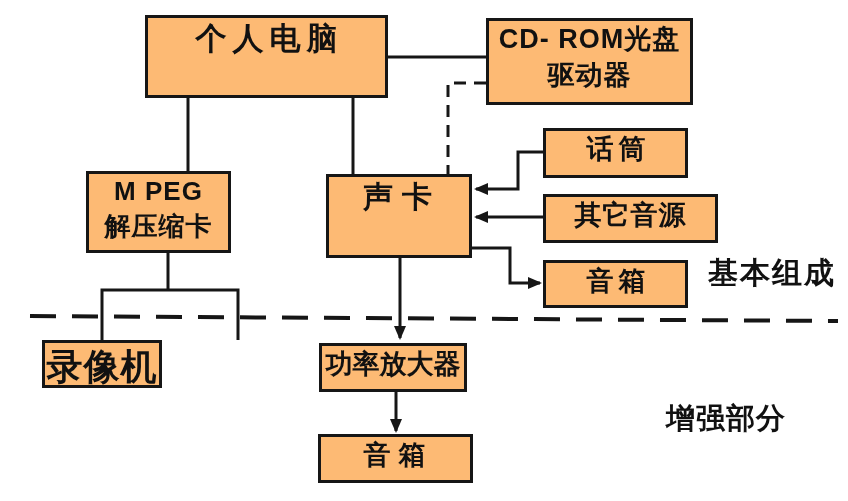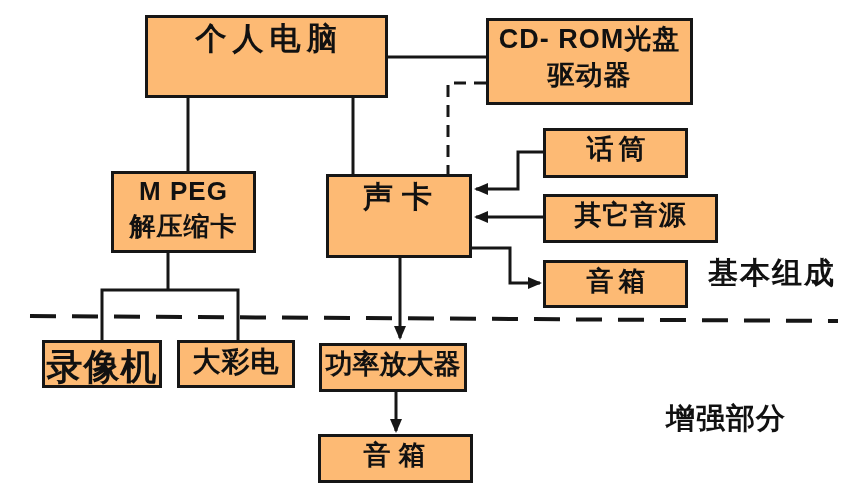--- a/index.html
+++ b/index.html
@@ -38,21 +38,21 @@
     white-space: nowrap;
   }
   .seclabel {
     position: absolute;
     font-weight: bold;
     white-space: nowrap;
   }
   
   .n-pc        { left:145px; top:15px;  width:243px; height:83px; font-size:31px; letter-spacing:6px; }
   .n-cdrom     { left:486px; top:18px;  width:207px; height:87px; font-size:27px; letter-spacing:1px; }
-  .n-mpeg      { left:111px;  top:171px; width:145px; height:82px; font-size:26px; letter-spacing:1px; }
+  .n-mpeg      { left:86px;  top:171px; width:145px; height:82px; font-size:26px; letter-spacing:1px; }
   .n-soundcard { left:326px; top:174px; width:146px; height:84px; font-size:30px; letter-spacing:9px; }
   .n-mic       { left:543px; top:128px; width:145px; height:50px; font-size:27px; letter-spacing:5px; }
   .n-other     { left:543px; top:194px; width:175px; height:49px; font-size:27px; letter-spacing:1px; }
   .n-spk1      { left:543px; top:260px; width:145px; height:48px; font-size:27px; letter-spacing:5px; }
   .n-vcr       { left:42px;  top:340px; width:120px; height:48px; font-size:36px; letter-spacing:1px; }
   .n-tv        { left:177px; top:340px; width:118px; height:48px; font-size:28px; letter-spacing:1px; }
   .n-amp       { left:319px; top:343px; width:148px; height:49px; font-size:27px; letter-spacing:0px; }
   .n-spk2      { left:318px; top:434px; width:155px; height:49px; font-size:27px; letter-spacing:8px; }
   .l-basic     { left:708px; top:253px; font-size:30px; letter-spacing:2px; }
   .l-enhanced  { left:666px; top:399px; font-size:29px; letter-spacing:1px; }
@@ -113,23 +113,20 @@
   </div>
 
   <div class="node n-spk1">
     <span class="ls-fix">音箱</span>
   </div>
 
   <div class="node n-vcr">
     <span>录像机</span>
   </div>
 
-  <div class="node n-tv">
-    <span>大彩电</span>
-  </div>
 
   <div class="node n-amp">
     <span>功率放大器</span>
   </div>
 
   <div class="node n-spk2">
     <span class="ls-fix">音箱</span>
   </div>
 
   <div class="seclabel l-basic">基本组成</div>

